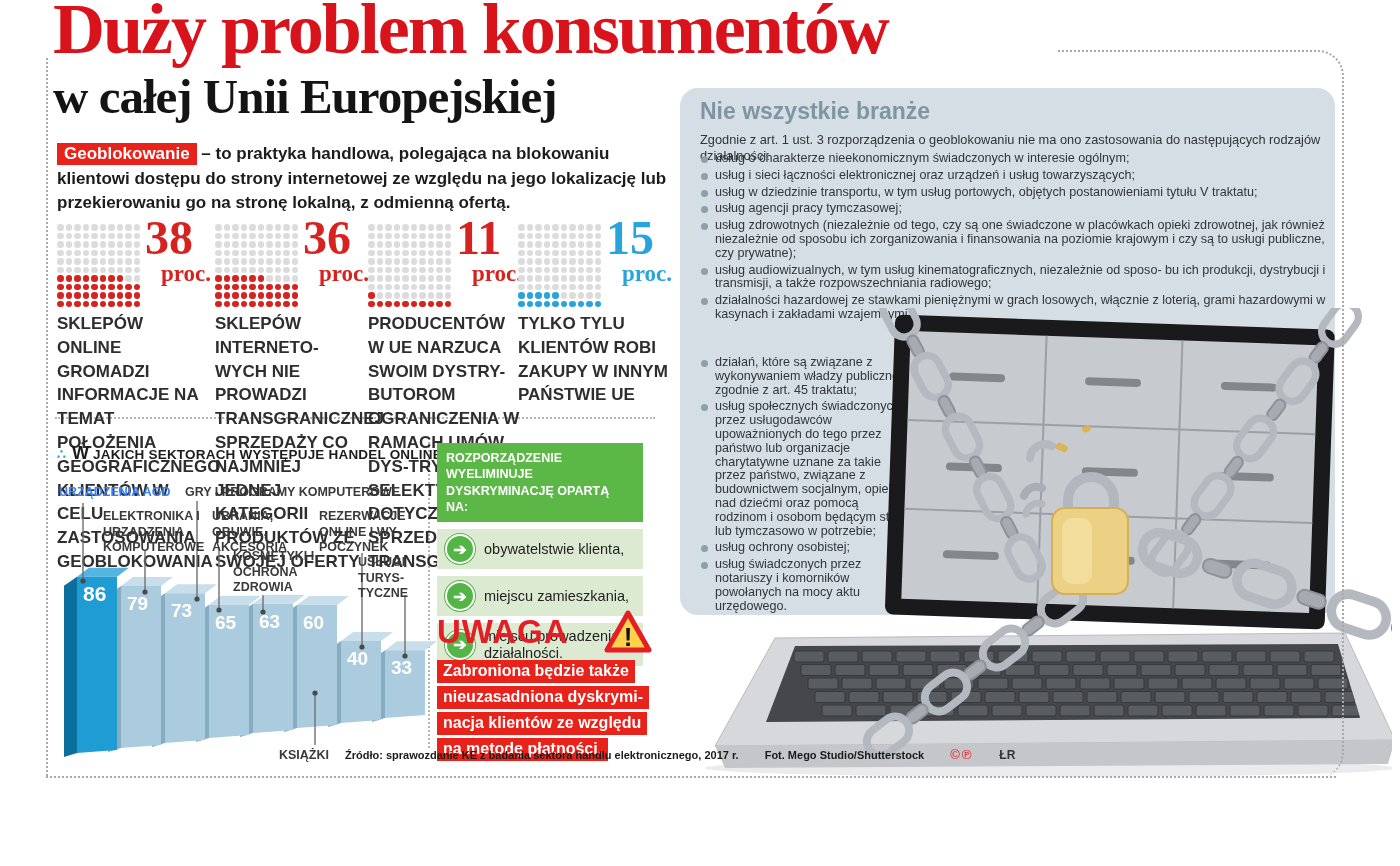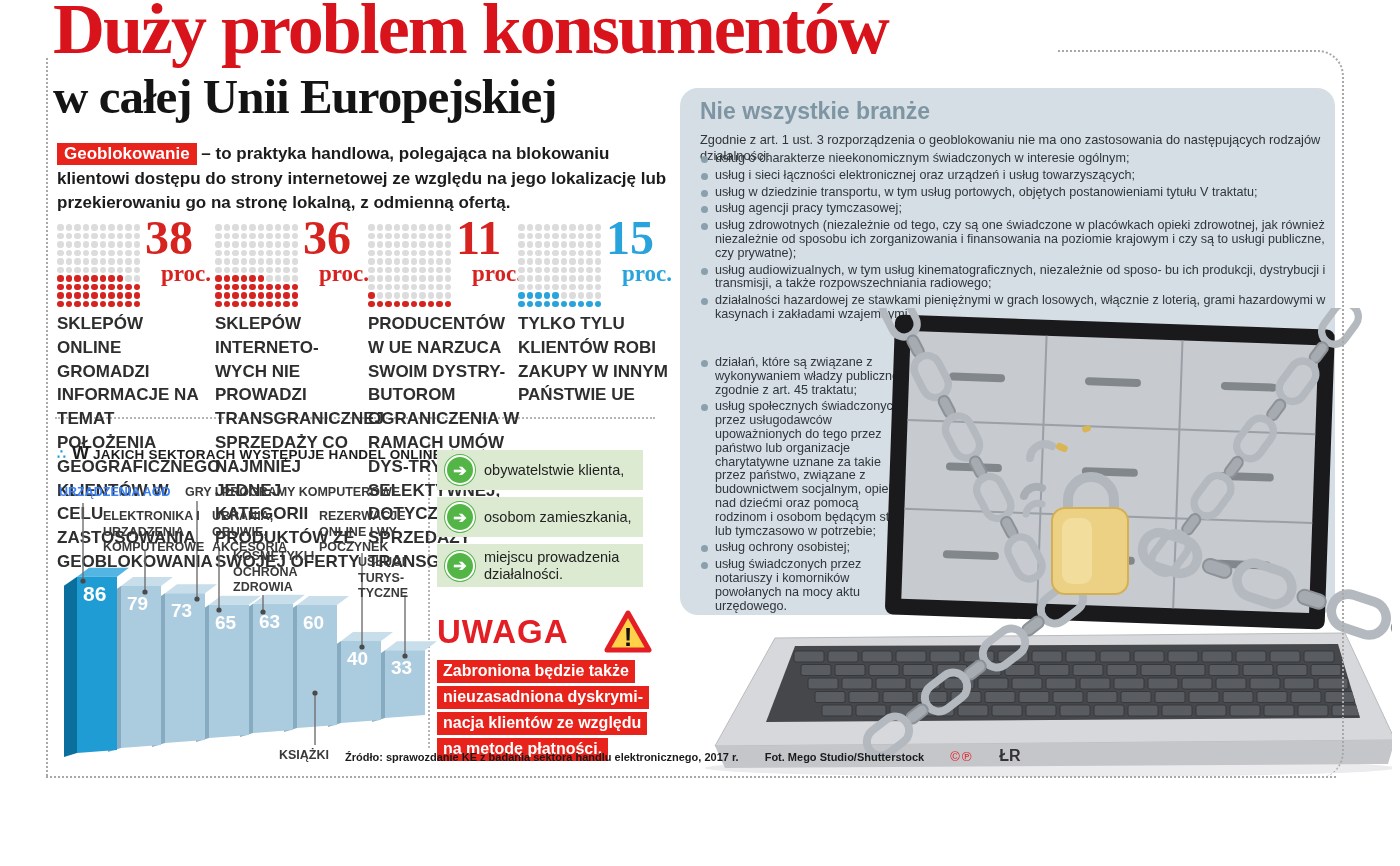--- a/index.html
+++ b/index.html
@@ -88,21 +88,21 @@
   .bwide{left:20px;top:64px;width:630px;}
   .bnarrow{left:20px;top:268px;width:208px;}
 
   
   .laptop{position:absolute;left:690px;top:308px;width:710px;height:470px;z-index:20;}
 
   
   .footer{position:absolute;left:345px;top:747px;display:flex;align-items:baseline;gap:26px;z-index:31;}
   .src{font-size:11px;font-weight:700;color:#1a1a1a;}
   .marks{font-size:13px;color:#e31e24;letter-spacing:2px;}
-  .initials{font-size:16px;font-weight:700;color:#333;}
+  .initials{font-size:12px;font-weight:700;color:#333;}
 </style>
 </head>
 <body>
 
 <div class="page">
 
   <div class="dot-left"></div>
   <div class="dot-frame"></div>
   <div class="dot-bottom"></div>
   <div class="dot-sep-h"></div>
@@ -610,28 +610,29 @@
     <div class="cl lab1">ELEKTRONIKA I URZĄDZENIA KOMPUTEROWE</div>
     <div class="cl lab2">GRY I PROGRAMY KOMPUTEROWE</div>
     <div class="cl lab3">UBRANIA, OBUWIE, AKCESORIA</div>
     <div class="cl lab4">KOSMETYKI I OCHRONA ZDROWIA</div>
     <div class="cl lab5">KSIĄŻKI</div>
     <div class="cl lab6">REZERWACJE ONLINE I WY-POCZYNEK</div>
     <div class="cl lab7">USŁUGI TURYS-TYCZNE</div>
   </div>
 
   <div class="reg">
+    <div class="reg-head">ROZPORZĄDZENIE WYELIMINUJE DYSKRYMINACJĘ OPARTĄ NA:</div>
     <div id="reg-items">
         <div class="reg-item">
           <span class="reg-arrow">➔</span>
           <span class="reg-text">obywatelstwie klienta,</span>
         </div>
         <div class="reg-item">
           <span class="reg-arrow">➔</span>
-          <span class="reg-text">osobom zamieszkania,</span>
+          <span class="reg-text">miejscu zamieszkania,</span>
         </div>
         <div class="reg-item">
           <span class="reg-arrow">➔</span>
           <span class="reg-text">miejscu prowadzenia działalności.</span>
         </div>
       </div>
   </div>
 
   <div class="warn">
     <div class="warn-row">

